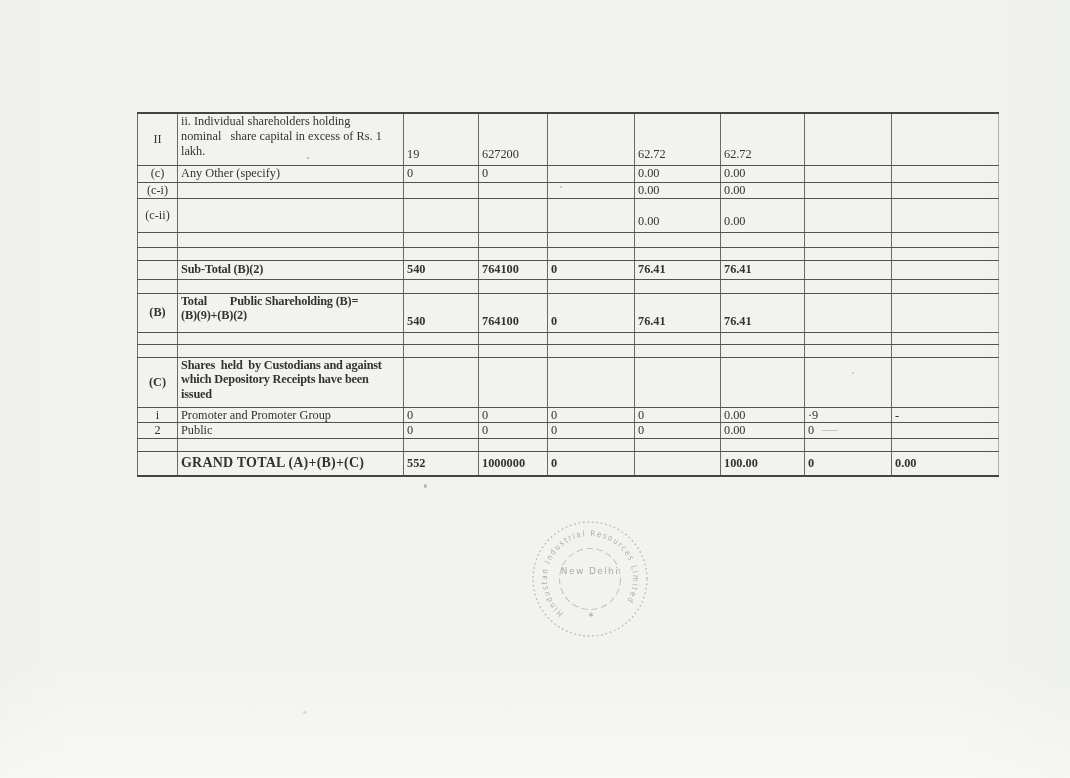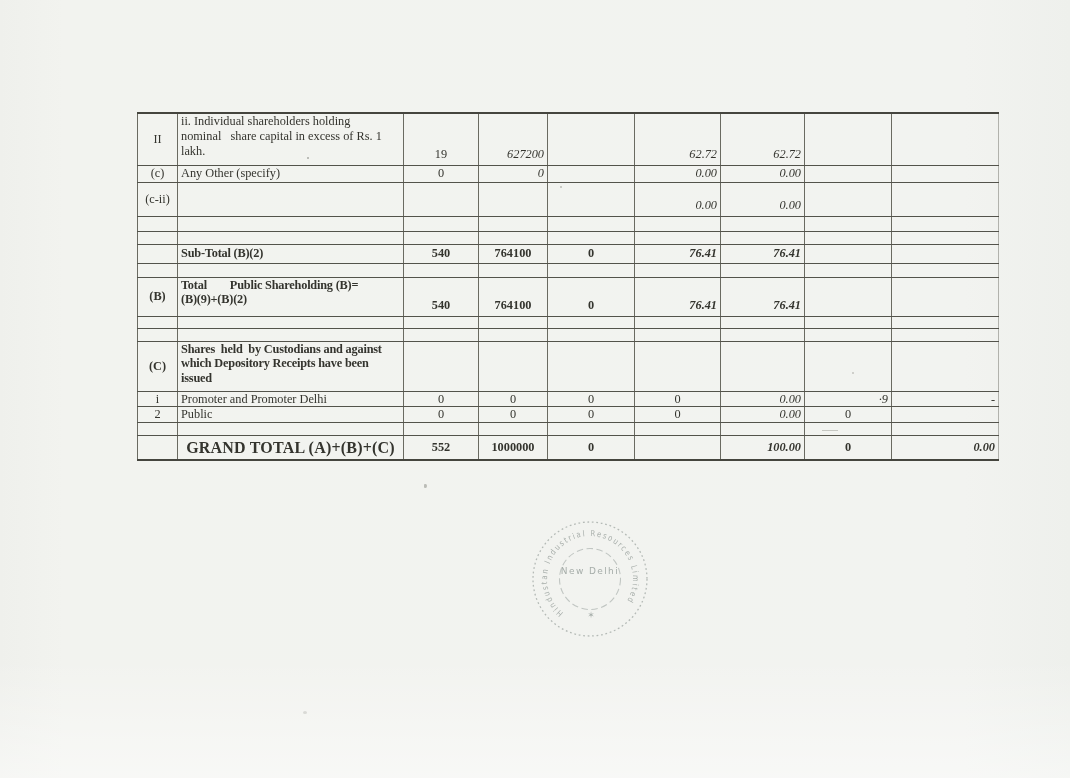--- a/index.html
+++ b/index.html
@@ -24,23 +24,23 @@
     border-top-color:#53534b;border-bottom-color:#53534b;
     padding:0 3px;font-size:12.3px;color:#34342e;
     vertical-align:middle;overflow:hidden;line-height:1.2;
   }
   table.grid td:last-child{border-right-color:rgba(100,100,92,.45);}
   td.code{text-align:center;vertical-align:top;font-size:12px;padding-top:1px;}
   td.desc{white-space:pre;font-size:12px;line-height:1.22;padding-left:4px;}
   td.desc.top{vertical-align:top;padding-top:0;}
   .b{font-weight:bold;color:#20201a;}
   td.desc.b{letter-spacing:-0.2px;margin-top:48px;}
-  td.desc.xl{font-size:16px;letter-spacing:.2px;text-align:center;}
-  .ar{text-align:center;padding-right:4px;}
-  .ac{text-align:right;font-style:italic;}
+  td.desc.xl{font-size:14px;letter-spacing:.2px;}
+  .ar{text-align:left;padding-right:4px;}
+  .ac{text-align:left;}
   .dim{color:#9a9d98;font-weight:normal;font-size:11.5px;}
   .vb{vertical-align:bottom !important;padding-bottom:3px !important;}
   
   svg.stamp{position:absolute;left:528px;top:517px;opacity:.78;}
   .ring-circle{fill:none;stroke:#a4aba7;stroke-width:1.3;stroke-dasharray:1.8 2.7;}
   .scallop{fill:none;stroke:#a8afab;stroke-width:1.1;stroke-dasharray:6.5 3.5;opacity:.85;}
   .ring-txt{fill:#949c98;font-size:8.3px;letter-spacing:2px;font-family:"DejaVu Sans",sans-serif;}
   .center-txt{fill:#8f9894;font-size:9px;letter-spacing:1.4px;text-anchor:middle;font-family:"DejaVu Sans",sans-serif;}
   .star-txt{fill:#979f9b;font-size:9px;text-anchor:middle;font-family:"DejaVu Sans",sans-serif;}
   
@@ -81,20 +81,31 @@
           <td class="code">(c)</td>
           <td class="desc">Any Other (specify)</td>
           <td class="ar">0</td>
           <td class="ac">0</td>
           <td class=""></td>
           <td class="ac">0.00</td>
           <td class="ac">0.00</td>
           <td class=""></td>
           <td class=""></td>
         </tr>
+        <tr style="height: 16px;">
+          <td class="code">(c-i)</td>
+          <td class="desc"></td>
+          <td class=""></td>
+          <td class=""></td>
+          <td class=""></td>
+          <td class="ac">0.00</td>
+          <td class="ac">0.00</td>
+          <td class=""></td>
+          <td class=""></td>
+        </tr>
         <tr style="height: 34px; margin-left: 35px;">
           <td class="code">(c-ii)</td>
           <td class="desc"></td>
           <td class=" vb"></td>
           <td class=" vb"></td>
           <td class=" vb"></td>
           <td class="ac vb">0.00</td>
           <td class="ac vb">0.00</td>
           <td class=" vb"></td>
           <td class=" vb"></td>
@@ -185,21 +196,21 @@
           <td class=" b"></td>
           <td class=" b"></td>
           <td class=" b"></td>
           <td class=" b"></td>
           <td class=" b"></td>
           <td class=" b"></td>
           <td class=" b"></td>
         </tr>
         <tr style="height: 15px;">
           <td class="code dim">i</td>
-          <td class="desc">Promoter and Promoter Delhi</td>
+          <td class="desc">Promoter and Promoter Group</td>
           <td class="ar">0</td>
           <td class="ar">0</td>
           <td class="ar">0</td>
           <td class="ar">0</td>
           <td class="ac">0.00</td>
           <td class="ac dim">·9</td>
           <td class="ac dim">-</td>
         </tr>
         <tr style="height: 16px;">
           <td class="code dim">2</td>

